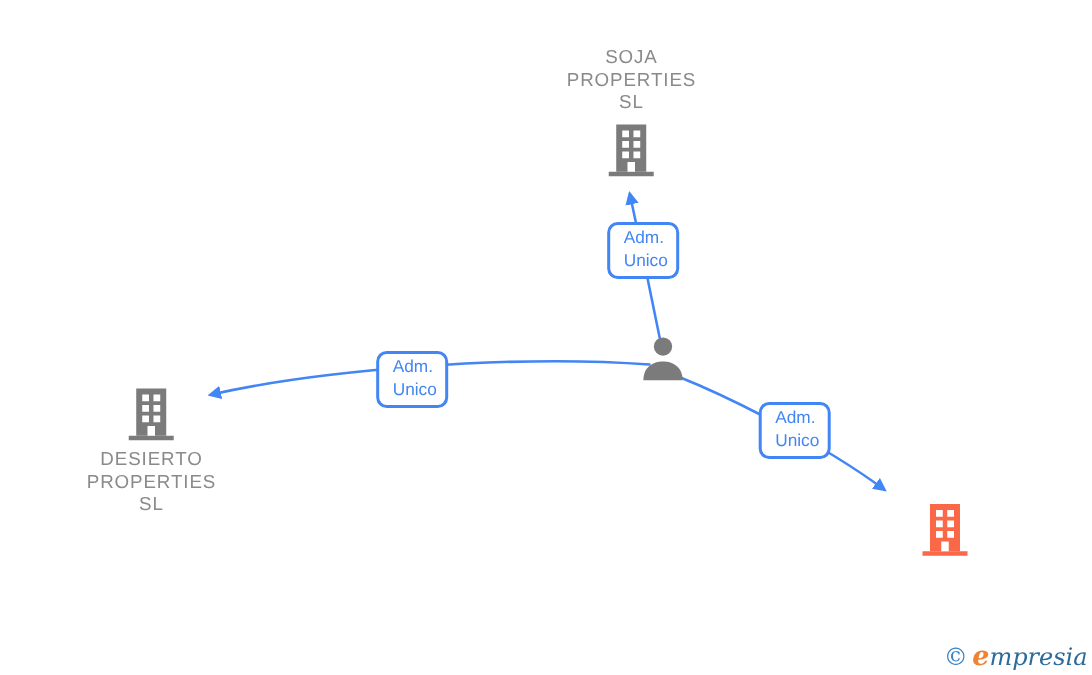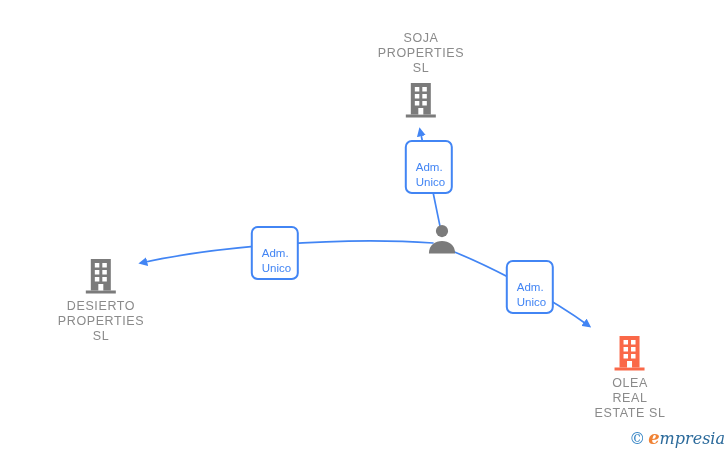--- a/index.html
+++ b/index.html
@@ -54,21 +54,21 @@
     position: absolute;
     transform: translate(-50%, -50%);
     box-sizing: border-box;
     min-width: 48px;
     background: var(--background, #fff);
     border: 2px solid var(--edge, #4285f4);
     border-radius: 7px;
     color: var(--edge, #4285f4);
     font-size: 11.5px;
     line-height: 15px;
-    padding: 18px 6px 2px 9px;
+    padding: 2px 6px 2px 9px;
   }
 
   
   .footer-logo {
     position: absolute;
     right: 3px;
     bottom: 2px;
     font-family: "DejaVu Serif", serif;
     font-style: italic;
     font-size: 16px;
@@ -144,25 +144,20 @@
       <rect x="3" y="33.5" width="30" height="3" class="b"></rect>
       <rect x="8" y="2" width="20" height="31.5" class="b"></rect>
       <rect x="12" y="6" width="4.5" height="4.5" class="w"></rect>
       <rect x="19.5" y="6" width="4.5" height="4.5" class="w"></rect>
       <rect x="12" y="13" width="4.5" height="4.5" class="w"></rect>
       <rect x="19.5" y="13" width="4.5" height="4.5" class="w"></rect>
       <rect x="12" y="20" width="4.5" height="4.5" class="w"></rect>
       <rect x="19.5" y="20" width="4.5" height="4.5" class="w"></rect>
       <rect x="15.5" y="27" width="5" height="6.5" class="w"></rect>
     </svg>
-    <div class="node-label">
-      <div>OLEA</div>
-      <div>REAL</div>
-      <div>ESTATE SL</div>
-    </div>
   </div>
 
   <div class="edge-label" style="left:429px; top:167px;">
     <div>Adm.</div>
     <div>Unico</div>
   </div>
   <div class="edge-label" style="left:275px; top:253px;">
     <div>Adm.</div>
     <div>Unico</div>
   </div>

